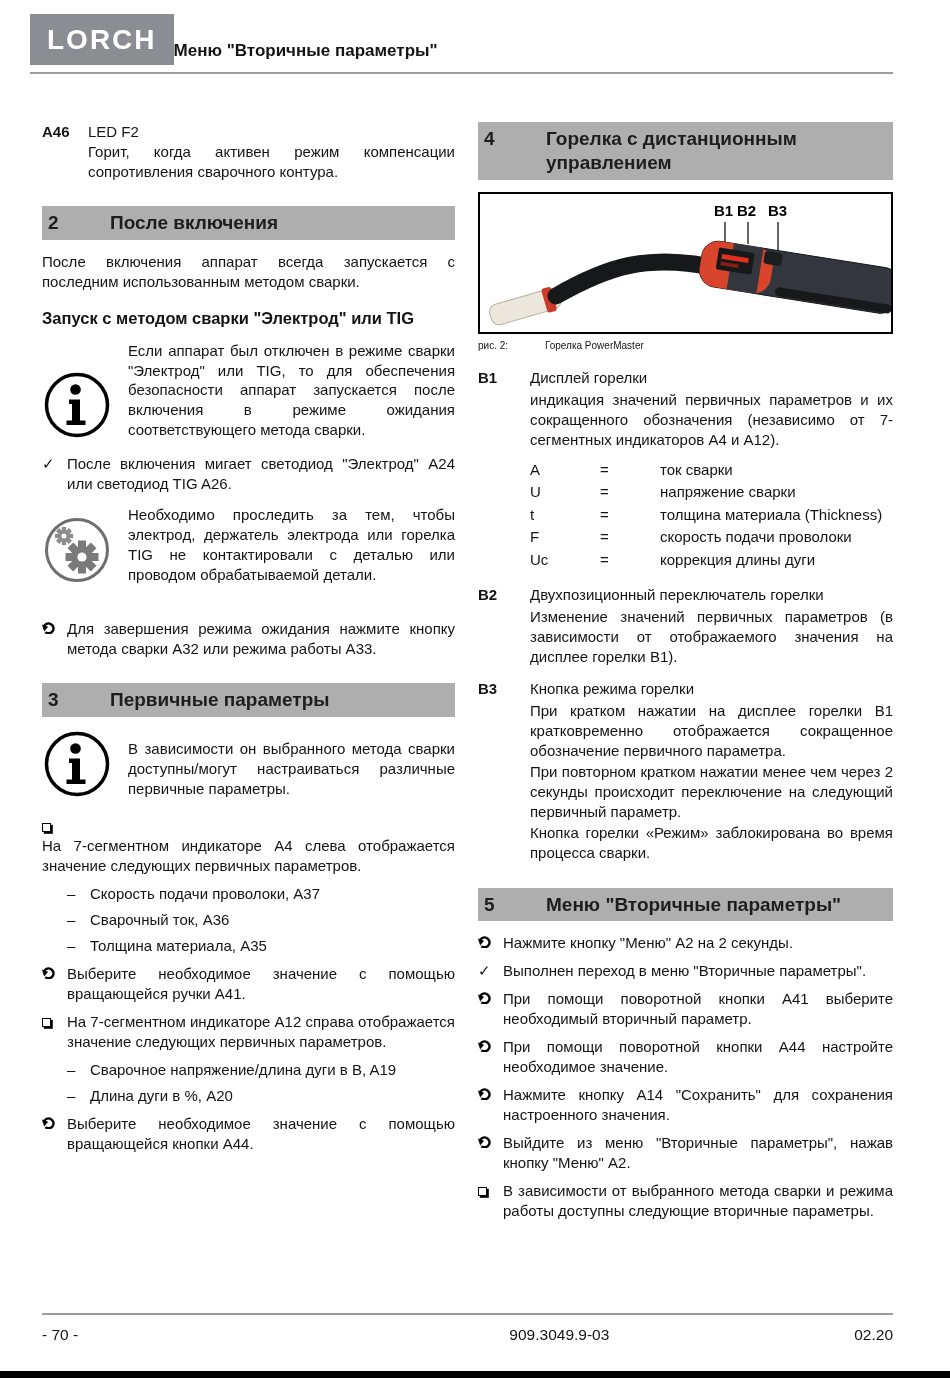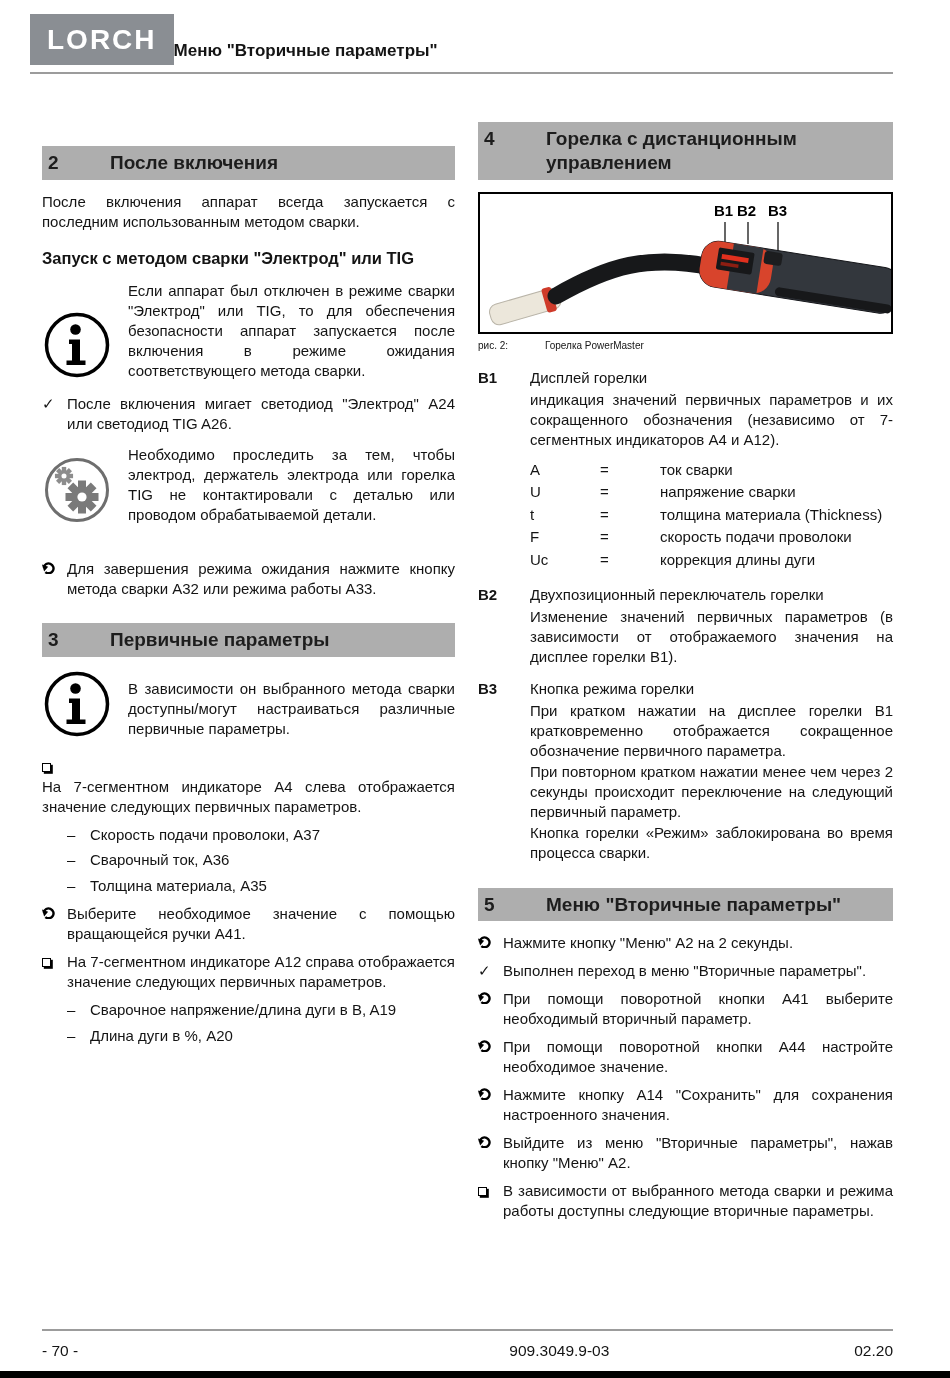--- a/index.html
+++ b/index.html
@@ -66,21 +66,21 @@
   .b-title { margin-bottom:2px; }
   .b-desc { text-align:justify; }
   .params { margin:10px 0 4px; }
   .prow { display:flex; margin:2.5px 0; }
   .pk { width:70px; flex:none; }
   .peq { width:60px; flex:none; }
   .pv { flex:1; }
   .b-par { text-align:justify; margin:0 0 1px; }
 
   
-  .footer { position:absolute; left:42px; right:57px; bottom:16px;
+  .footer { position:absolute; left:42px; right:57px; bottom:32px;
             border-top:2px solid #9c9c9c; padding-top:10px; display:flex; font-size:15.5px; }
   .footer .f-left { flex:1; text-align:left; }
   .footer .f-center { flex:1; text-align:right; }
   .footer .f-right { flex:1; text-align:right; }
   .bottom-bar { position:absolute; left:0; right:0; bottom:0; height:7px; background:#000; }
 
   .fig-label { font-weight:bold; font-size:15px; font-family:"Liberation Sans",sans-serif; }
 </style>
 </head>
 <body>
@@ -89,20 +89,27 @@
 
   <div class="header">
     <div class="logo">LORCH</div>
     <div class="header-title">Меню "Вторичные параметры"</div>
   </div>
 
   <div class="cols">
 
     <div class="col-left">
 
+      <div class="led">
+        <div class="led-code">A46</div>
+        <div class="led-body">
+          <div>LED F2</div>
+          <div class="led-desc">Горит, когда активен режим компенсации сопротивления сварочного контура.</div>
+        </div>
+      </div>
 
       <div class="section-bar mt">
         <div class="section-num">2</div>
         <div class="section-title">После включения</div>
       </div>
 
       <div class="para">После включения аппарат всегда запускается с последним использованным методом сварки.</div>
 
       <div class="subhead">Запуск с методом сварки "Электрод" или TIG</div>
 
@@ -202,20 +209,29 @@
 
       <div class="li dash-li">
         <span class="li-marker">–</span>
         <span class="li-text">Сварочное напряжение/длина дуги в B, A19</span>
       </div>
       <div class="li dash-li">
         <span class="li-marker">–</span>
         <span class="li-text">Длина дуги в %, A20</span>
       </div>
 
+      <div class="li">
+        <span class="li-marker">
+          <svg class="arrow-svg" viewBox="0 0 14 14" width="13" height="13">
+            <path d="M3.6 11.9 A5.3 5.3 0 1 0 1.9 6.9" fill="none" stroke="#000" stroke-width="2.6"></path>
+            <path d="M0 3.9 L6.6 6.2 L2.3 11.4 Z" fill="#000"></path>
+          </svg>
+        </span>
+        <span class="li-text">Выберите необходимое значение с помощью вращающейся кнопки A44.</span>
+      </div>
 
     </div>
 
     <div class="col-right">
 
       <div class="section-bar" style="margin-top:0;">
         <div class="section-num">4</div>
         <div class="section-title" style="width:290px;">Горелка с дистанционным управлением</div>
       </div>
 

